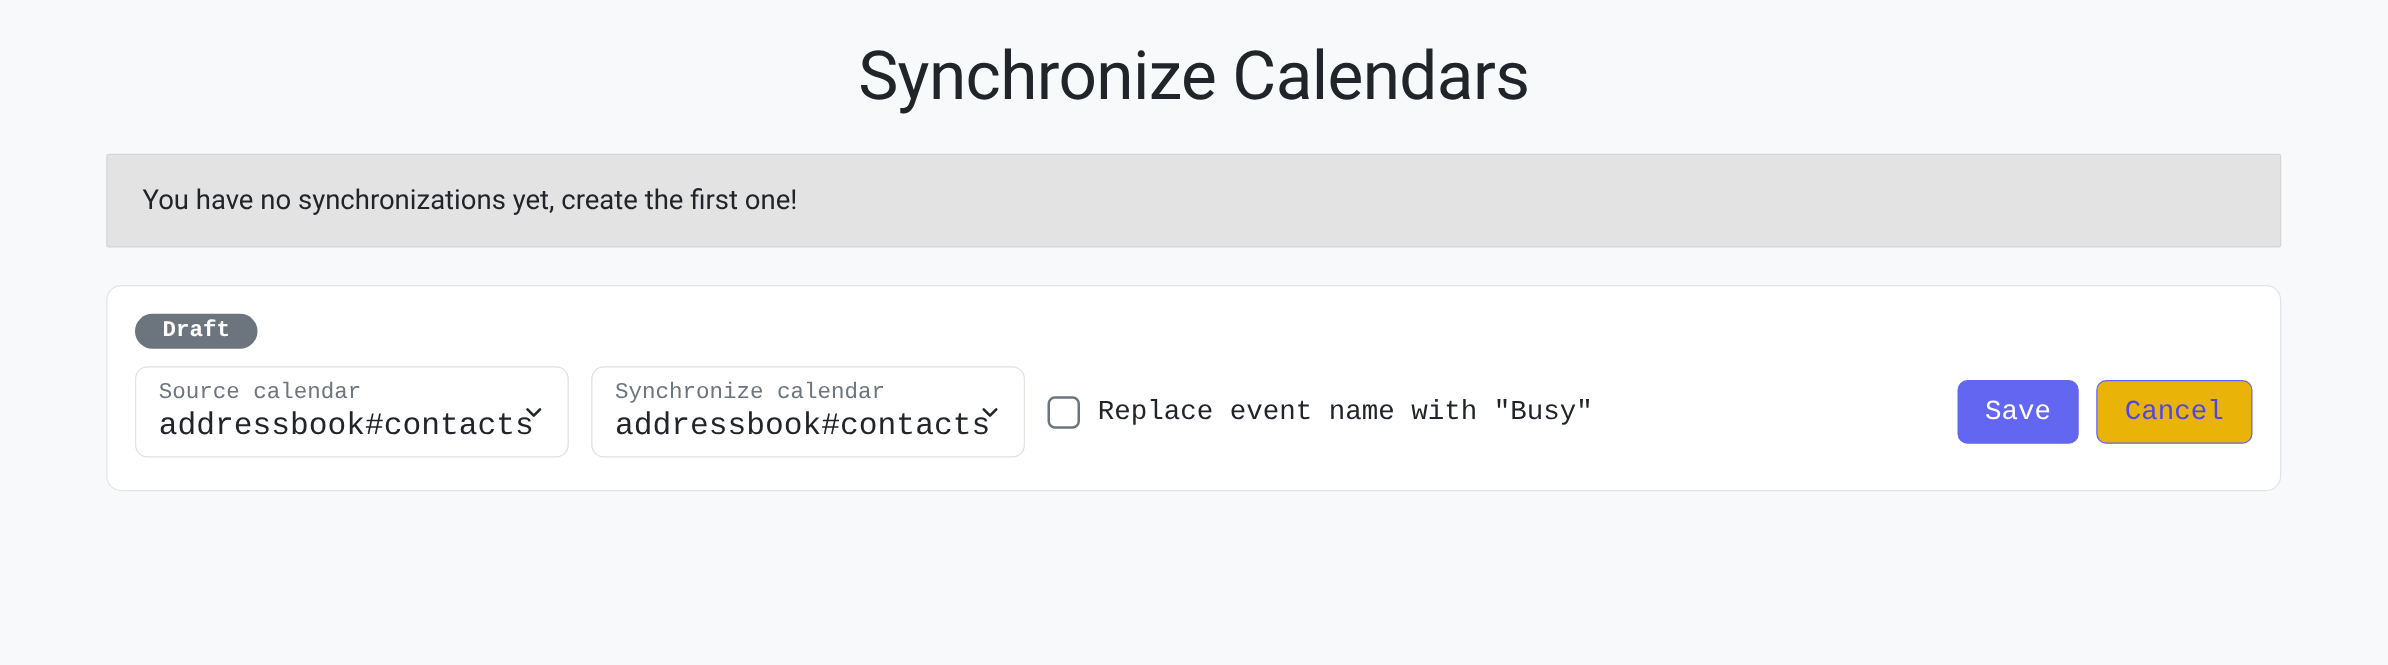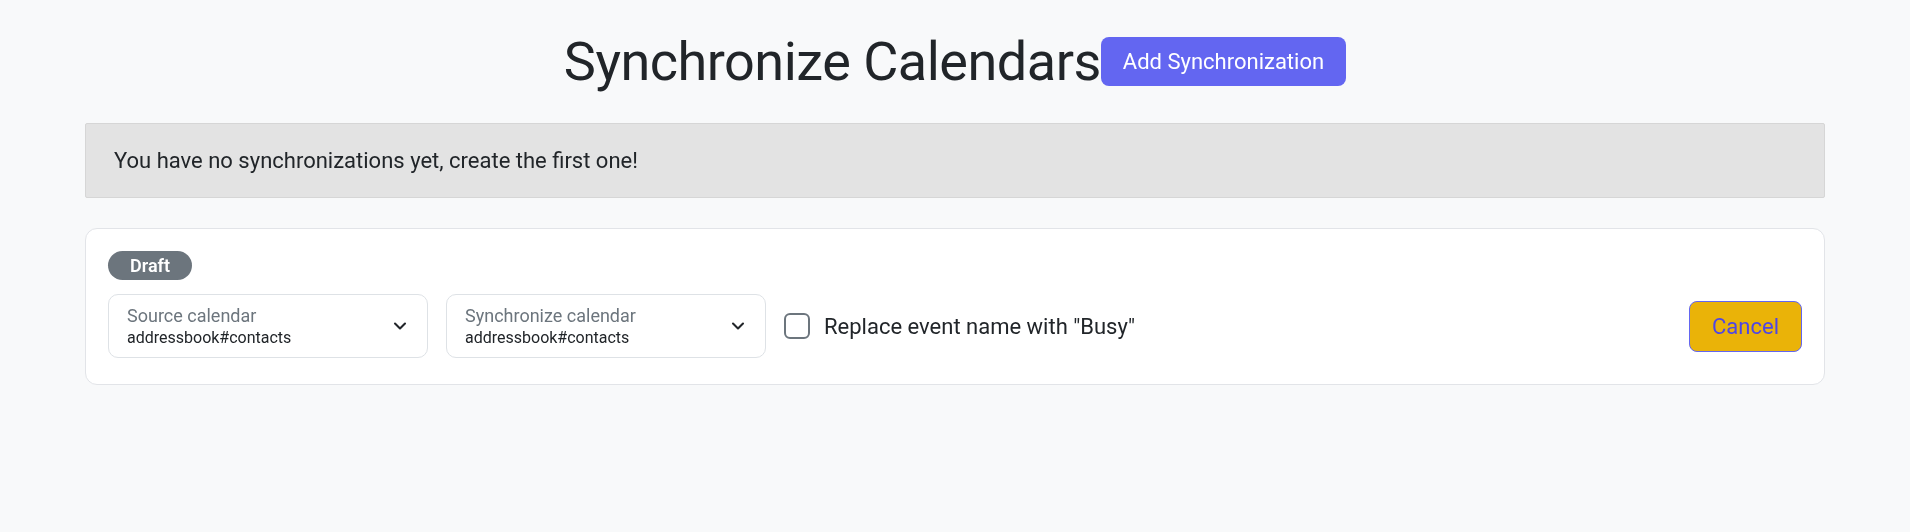--- a/index.html
+++ b/index.html
@@ -52,20 +52,21 @@
       padding: 24px 28px;
       font-size: 22px;
       color: #212529;
       margin-bottom: 30px;
     }
     .card {
       background: #fff;
       border: 1px solid #e2e4e8;
       border-radius: 12px;
       padding: 22px 22px 26px 22px;
+      font-family: Liberation Mono, monospace;
     }
     .badge {
       display: inline-block;
       background: #6c757d;
       color: #fff;
       font-size: 18px;
       font-weight: 600;
       padding: 4px 22px;
       border-radius: 999px;
       margin-bottom: 14px;
@@ -82,21 +83,21 @@
       padding: 10px 27px 10px 18px;
       min-width: 320px;
       background: #fff;
     }
     .select-label {
       font-size: 18px;
       color: #6c757d;
       margin-bottom: 2px;
     }
     .select-value {
-      font-size: 16px;
+      font-size: 25px;
       color: #212529;
     }
     .chevron {
       position: absolute;
       right: 16px;
       top: 50%;
       transform: translateY(-50%);
       width: 22px;
       height: 22px;
       display: flex;
@@ -124,21 +125,20 @@
     .action-buttons {
       display: flex;
       gap: 14px;
     }
   </style>
 </head>
 <body>
 
 <div class="header-row">
   <h1 class="page-title">Synchronize Calendars</h1>
-  <button class="btn btn-primary">Add Synchronization</button>
 </div>
 
 <div class="alert">
   <span>You have no synchronizations yet, create the first one!</span>
 </div>
 
 <div class="card">
   <span class="badge">Draft</span>
   
   <div class="form-row">
@@ -162,17 +162,18 @@
           </svg>
       </span>
     </div>
 
     <div class="checkbox-group">
       <div class="checkbox-box"></div>
       <span class="checkbox-label">Replace event name with "Busy"</span>
     </div>
 
     <div class="action-buttons">
+      <button class="btn btn-primary">Save</button>
       <button class="btn btn-outline">Cancel</button>
     </div>
 
   </div>
 </div>
 
 </body></html>

